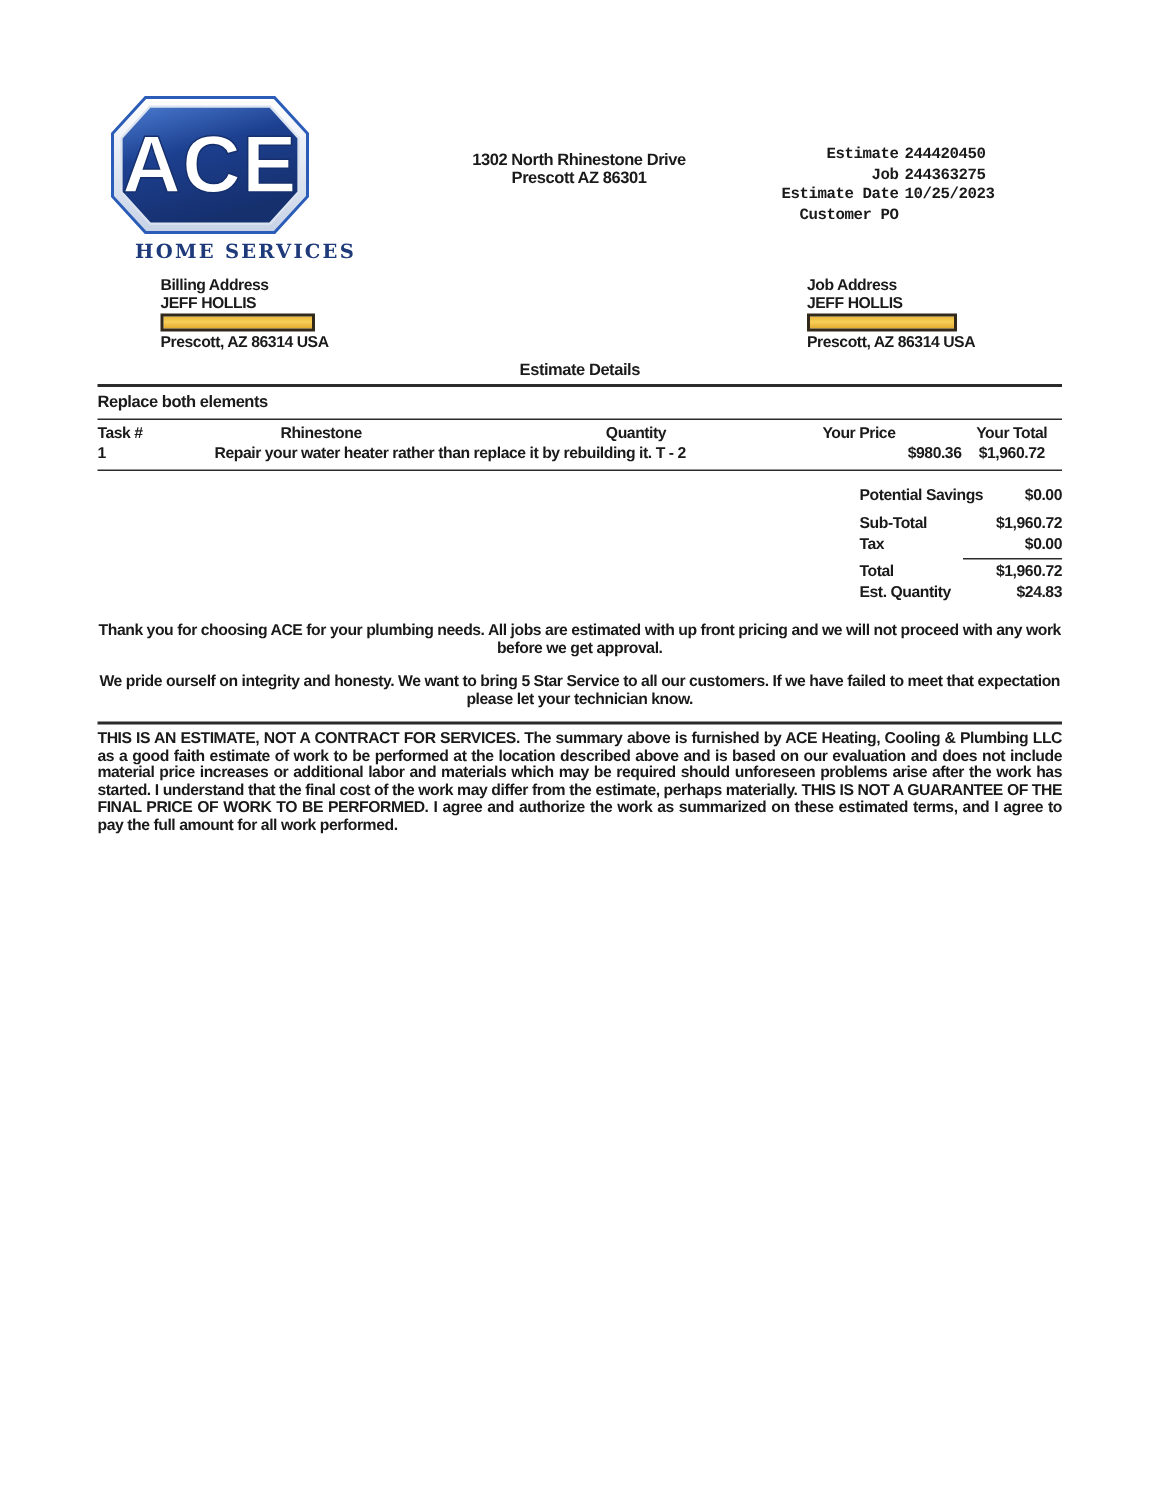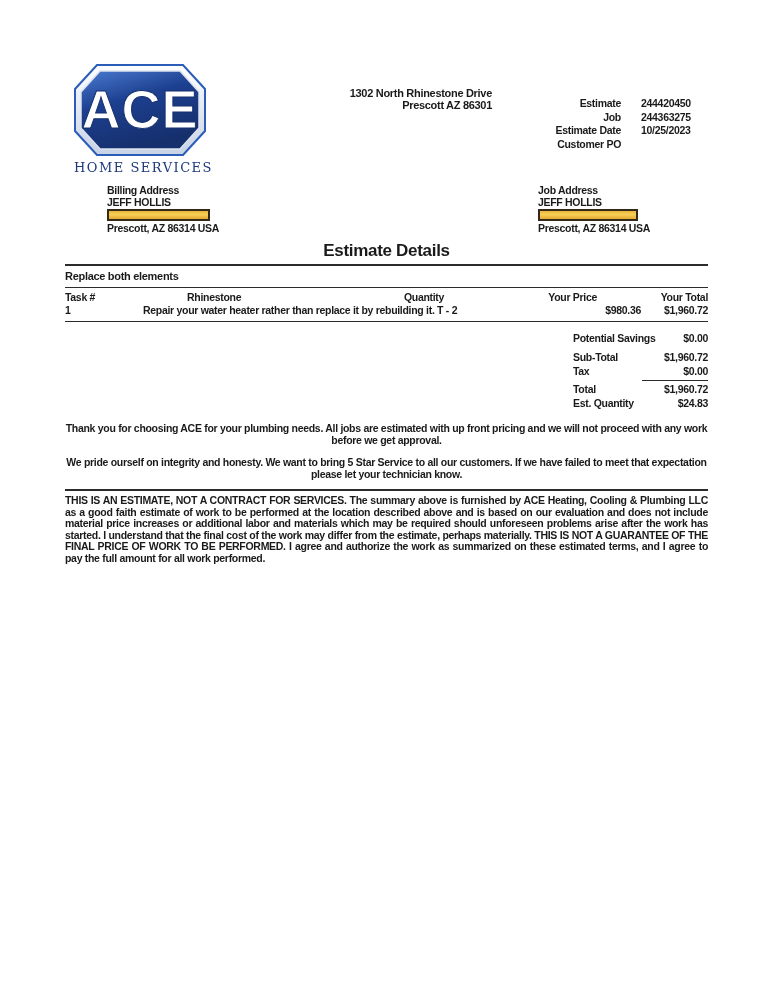--- a/index.html
+++ b/index.html
@@ -14,68 +14,70 @@
     font-size: 10.5px;
     letter-spacing: -0.3px;
     overflow: hidden;
   }
 
   
   .logo-wrap { position: absolute; left: 74px; top: 64px; width: 132px; text-align: center; }
   .logo-sub {
     margin-top: 2px;
     font-family: "DejaVu Serif", serif;
-    font-weight: normal;
+    font-weight: bold;
     font-size: 13px;
     letter-spacing: 1.5px;
     color: #1e3a7a;
     white-space: nowrap;
+    margin-left: 16px;
   }
   .company-address {
-    position: absolute; left: 280px; top: 87px; width: 212px;
-    text-align: right; font-size: 11px; line-height: 12px;
+    position: absolute; left: 280px; top: 101px; width: 212px;
+    text-align: center; font-size: 11px; line-height: 12px;
   }
   .meta {
-    position: absolute; left: 481px; top: 97px; width: 240px;
-    display: grid; grid-template-columns: 140px 96px; column-gap: 20px;
+    position: absolute; left: 459px; top: 97px; width: 240px;
+    display: grid; grid-template-columns: 140px 96px; column-gap: 4px;
     line-height: 13.5px;
+    font-family: Liberation Mono, monospace;
   }
   .meta .m-label { text-align: right; }
   .meta .m-value { text-align: left; }
 
   
   .addr { position: absolute; top: 185px; line-height: 11px; }
   .addr-billing { left: 107px; }
   .addr-job { left: 538px; }
   .addr .addr-title { margin-bottom: 1px; }
   .redact-bar {
     height: 8px; margin: 1px 0 2px 0;
     background: linear-gradient(#e9b637, #f7cf58 45%, #e2ab2e);
     border: 2px solid #33291a;
   }
   .addr-billing .redact-bar { width: 99px; }
   .addr-job .redact-bar { width: 96px; }
 
   
   .content { position: absolute; left: 65px; top: 241px; width: 643px; }
-  .section-title { text-align: center; font-size: 17px; }
+  .section-title { text-align: center; font-size: 11px; }
   .rule { border: 0; margin: 0; }
   .rule-1 { border-top: 2.5px solid #2b2b2b; margin-top: 3px; }
   .group-title { font-size: 11px; margin: 4px 0 5px 0; }
   .rule-2 { border-top: 1.5px solid #2b2b2b; }
   .rule-3 { border-top: 1.5px solid #2b2b2b; margin-top: 4px; }
   .rule-4 { border-top: 2.5px solid #2b2b2b; margin-top: 9px; }
 
   .trow { display: flex; line-height: 13px; }
   .thead { padding-top: 3px; gap: 44px; }
   .col-task  { width: 78px; }
   .col-desc  { flex: 1; }
   .col-qty   { width: 136px; text-align: center; }
   .col-price { width: 61px;  text-align: right; }
-  .col-total { width: 67px;  text-align: right; }
+  .col-total { width: 67px;  text-align: center; }
 
   .totals { margin-top: 9px; }
   .totals-row { display: flex; margin-left: 508px; line-height: 14px; justify-content: flex-end; }
   .totals-label { flex: 1; text-align: left; }
   .totals-value { text-align: right; }
   .gap-sm { height: 5px; }
   .total-rule { width: 66px; margin: 2px 0 1px auto; border-top: 1.5px solid #2b2b2b; }
 
   .note-center { text-align: center; line-height: 11.5px; }
   .note-thanks { margin-top: 13px; }

